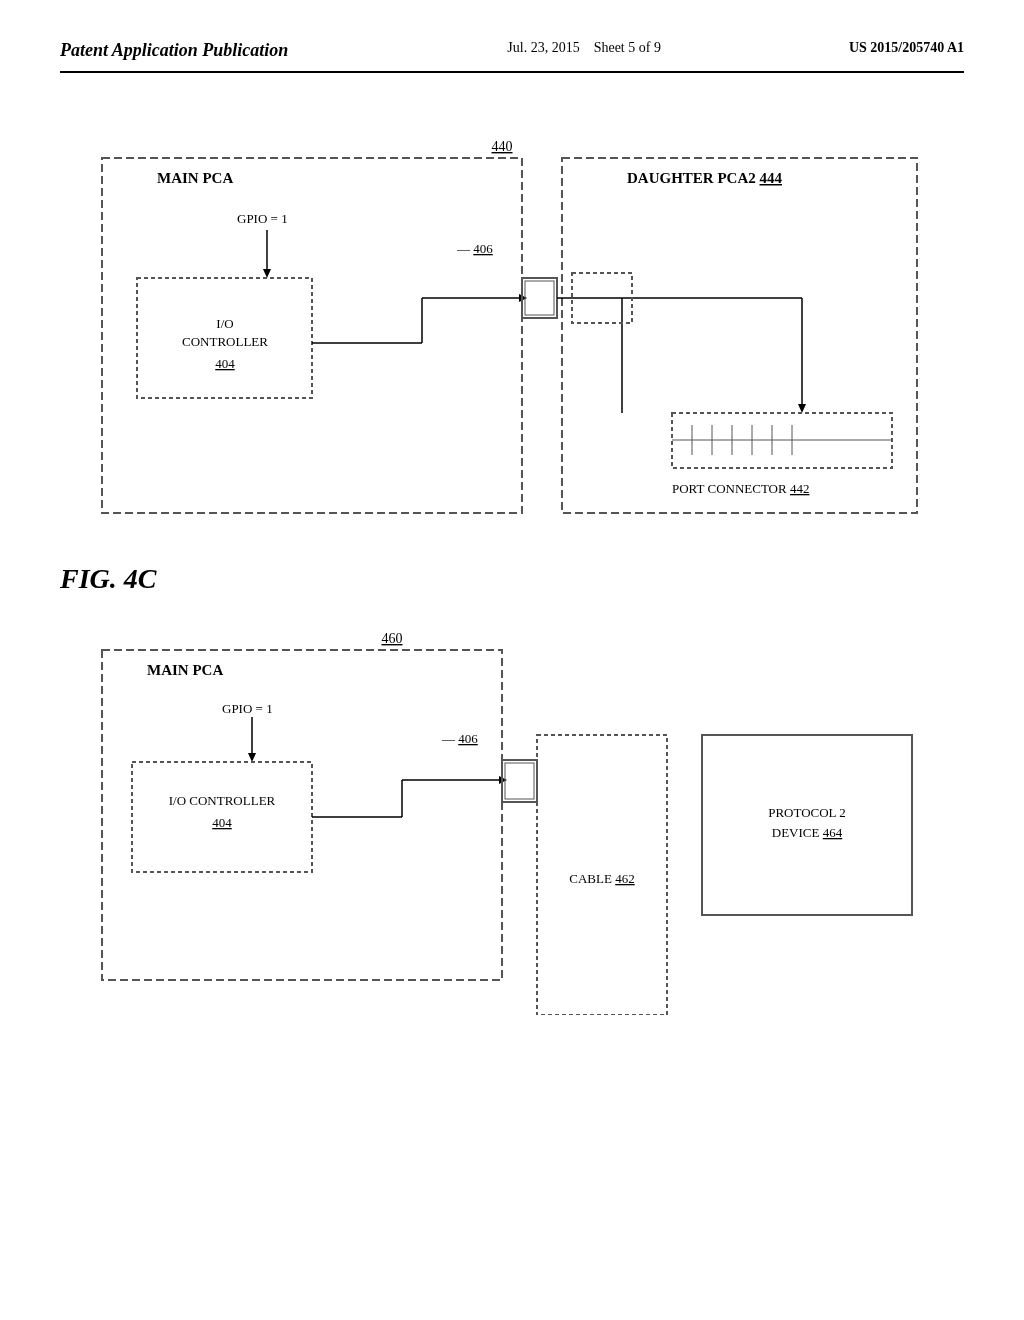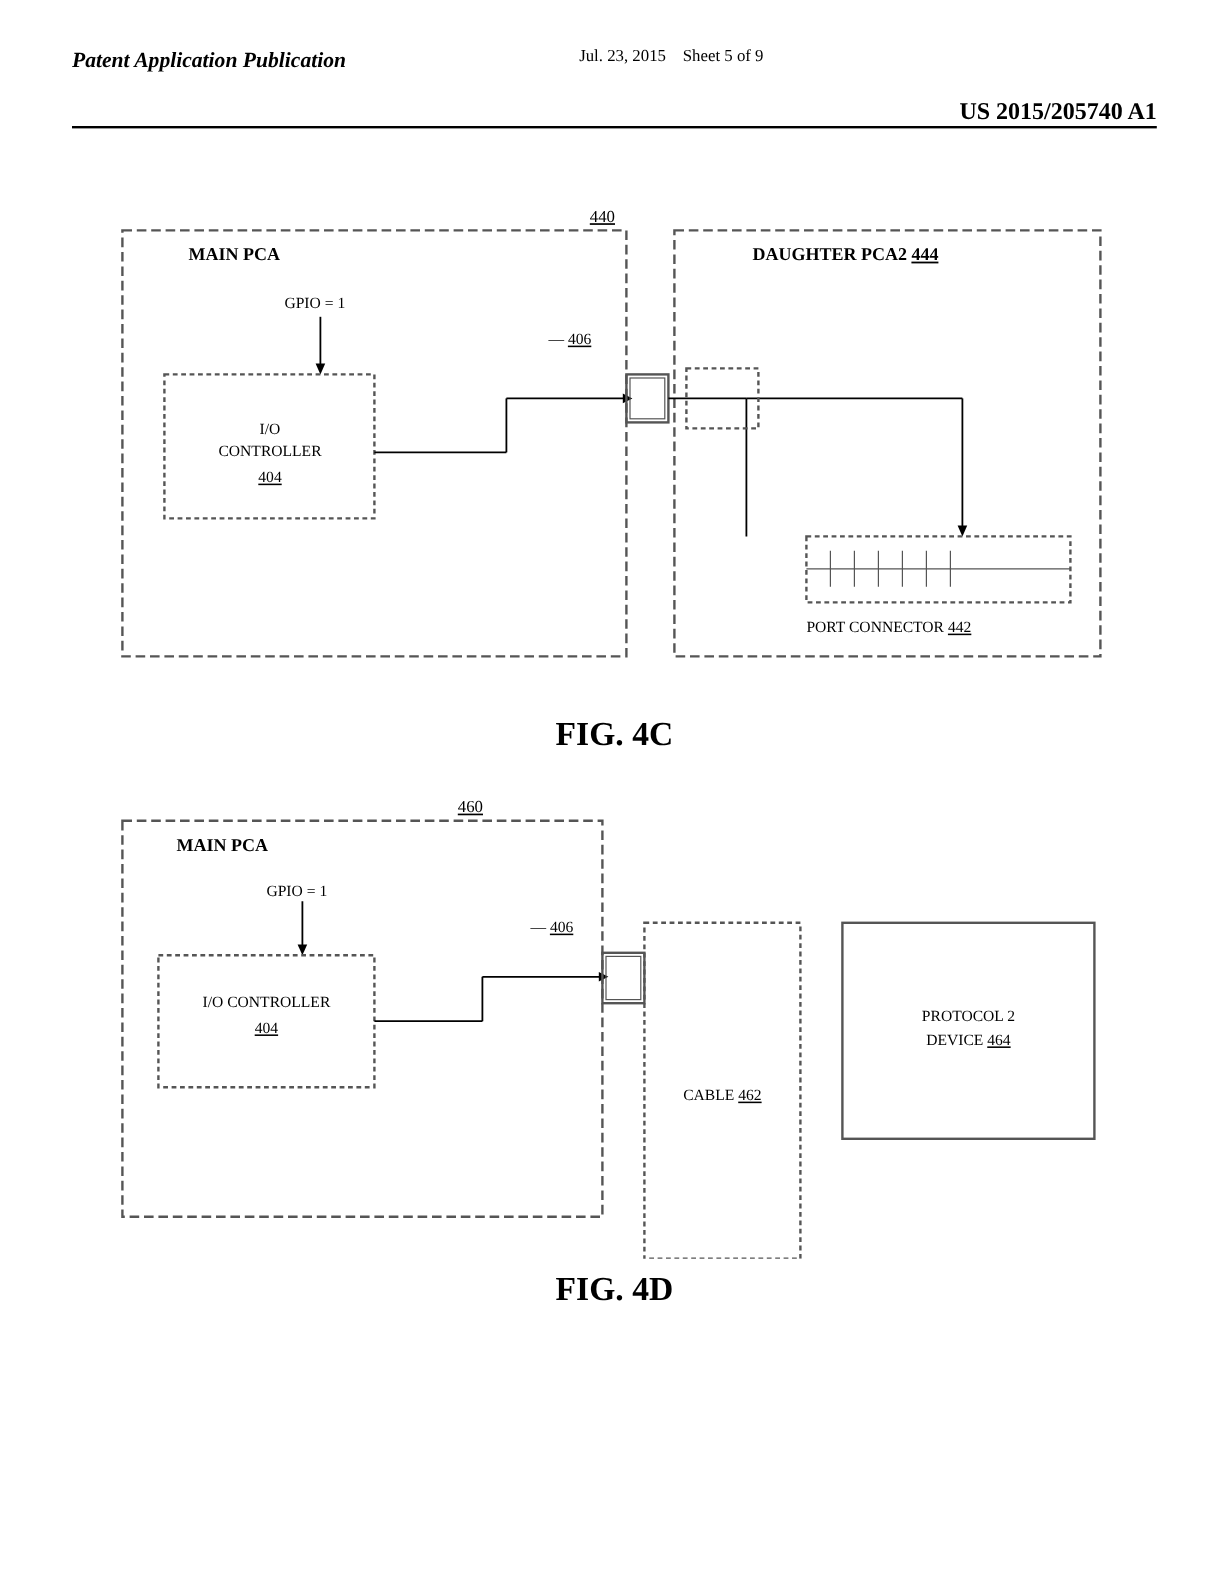--- a/index.html
+++ b/index.html
@@ -19,47 +19,48 @@
       padding: 40px 60px;
     }
 
     
     .header {
       display: flex;
       justify-content: space-between;
       align-items: flex-start;
       margin-bottom: 60px;
       border-bottom: 2px solid #000;
+      padding-bottom: 10px;
     }
     .header-left {
       font-size: 18px;
       font-weight: bold;
       font-style: italic;
     }
     .header-center {
       font-size: 14px;
       text-align: center;
       margin-left: 31px;
     }
     .header-right {
-      font-size: 20px;
+      font-size: 14px;
       font-weight: bold;
-      margin-top: 42px;
     }
 
     
     .diagram-section {
       margin-bottom: 30px;
     }
 
     
     .fig-label {
-      text-align: center;
+      text-align: left;
       font-size: 28px;
       font-weight: bold;
+      font-style: italic;
       margin: 10px 0 30px 0;
     }
 
     
     .diagram-svg {
       display: block;
       margin: 0 auto;
     }
   </style>
 </head>
@@ -184,16 +185,15 @@
       <text x="520" y="258" text-anchor="middle" font-size="13" font-family="Times New Roman" fill="#000">CABLE <tspan text-decoration="underline">462</tspan></text>
 
       <line x1="455" y1="155" x2="455" y2="155" stroke="#000" stroke-width="1.5"></line>
 
       <rect x="620" y="110" width="210" height="180" fill="none" stroke="#555" stroke-width="2"></rect>
       <text x="725" y="192" text-anchor="middle" font-size="13" font-family="Times New Roman" fill="#000">PROTOCOL 2</text>
       <text x="725" y="212" text-anchor="middle" font-size="13" font-family="Times New Roman" fill="#000">DEVICE <tspan text-decoration="underline">464</tspan></text>
 
     </svg>
 
-    <div class="fig-label">FIG. 4D</div>
   </div>
 
 </div>
 
 </body></html>

